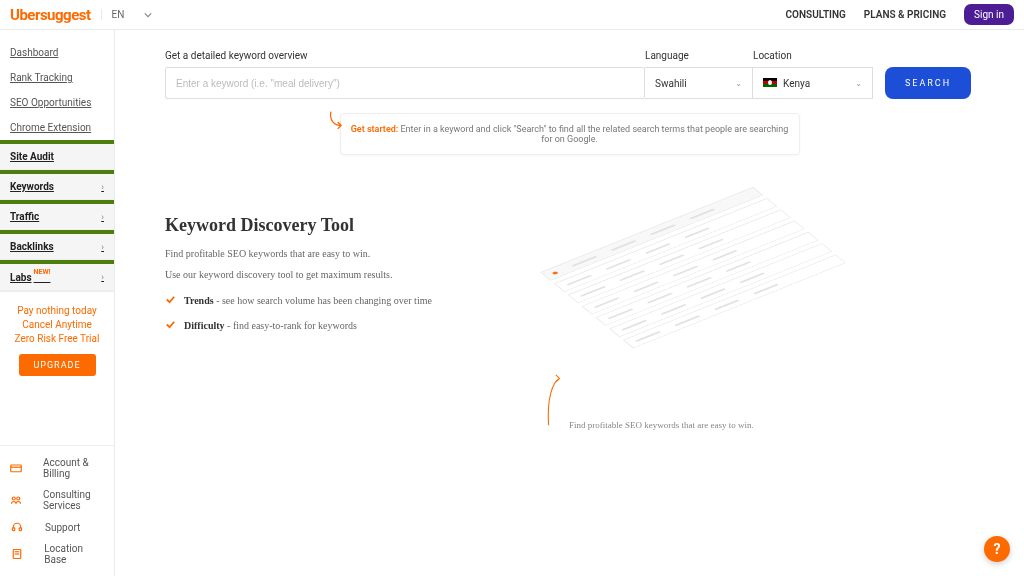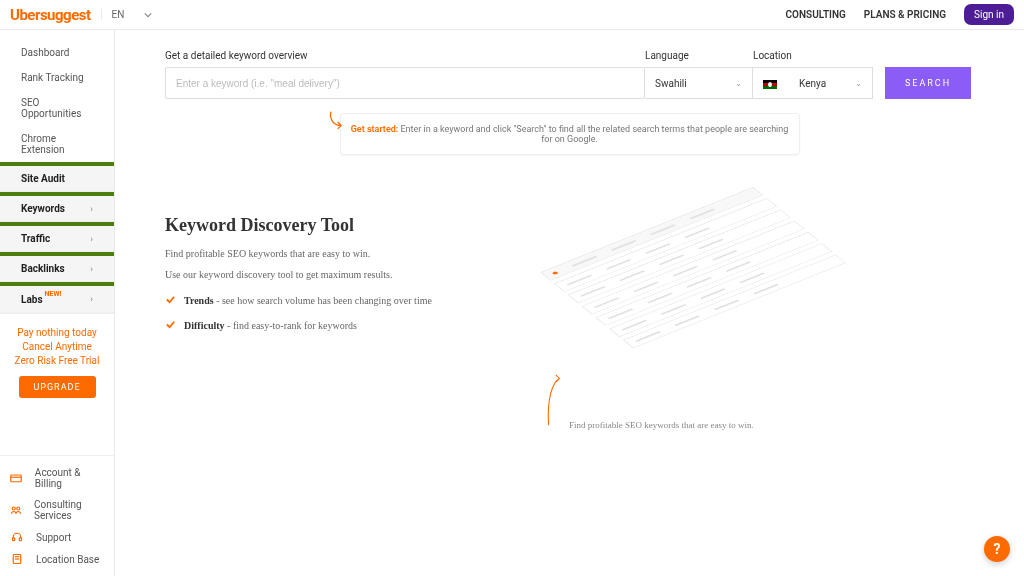--- a/index.html
+++ b/index.html
@@ -14,52 +14,52 @@
 .header-right { display: flex; align-items: center; gap: 18px; }
 .hlink { font-size: 10px; font-weight: 600; color: #333; cursor: pointer; }
 .signin-btn { background: #4c1d95; color: #fff; padding: 5px 10px; border-radius: 7px; font-size: 10px; cursor: pointer; }
 
 
 .shell { display: flex; height: calc(576px - 30px); }
 .sidebar { width: 115px; border-right: 1px solid #eaeaea; display: flex; flex-direction: column; justify-content: space-between; padding-top: 10px; }
 .main { flex: 1; padding: 20px 50px 0 50px; position: relative; }
 
 
-.nav-item { padding: 7px 21px; font-size: 10px; color: #555; cursor: pointer; display: flex; align-items: center; justify-content: space-between; }
+.nav-item { padding: 7px 10px; font-size: 10px; color: #555; cursor: pointer; display: flex; align-items: center; justify-content: space-between; text-decoration: underline; }
 .nav-item.head { font-weight: 700; color: #222; background: #f5f5f5; border-top: 4px solid #4d7c0f; border-bottom: 1px solid #eee; }
 .nav-item.head .chev { color: #999; }
 .new-tag { color: #fd6a00; font-size: 7px; font-weight: 700; margin-left: 2px; position: relative; top: -3px; }
 .chev { font-size: 9px; }
 
 
 .trial-box { text-align: center; padding: 12px 6px; border-top: 1px solid #eee; }
 .trial-title { font-weight: 700; font-size: 11px; color: #222; line-height: 1.3; margin-bottom: 4px; }
 .trial-line { color: #fd6a00; font-size: 10px; line-height: 1.4; }
 .upgrade-btn { margin: 8px auto 0; background: #fd6a00; color: #fff; font-size: 9px; letter-spacing: 1px; padding: 6px 0; width: 77px; border-radius: 3px; cursor: pointer; }
 
 
 .sfooter { border-top: 1px solid #eee; padding: 6px 0; }
-.srow { display: flex; align-items: center; gap: 12px; padding: 5px 10px; font-size: 10px; color: #555; cursor: pointer; }
+.srow { display: flex; align-items: center; gap: 21px; padding: 5px 10px; font-size: 10px; color: #555; cursor: pointer; }
 .srow .ic { width: 14px; display: flex; justify-content: center; color: #fd6a00; }
 .srow .ic svg { width: 12px; height: 12px; stroke: #fd6a00; fill: none; stroke-width: 1.6; }
 
 
 .search-labels { display: flex; font-size: 10px; color: #333; margin-bottom: 6px; }
 .lb-kw { flex: 0 0 480px; }
 .lb-lang { flex: 0 0 108px; }
 .lb-loc { flex: 0 0 120px; }
 .search-row { display: flex; gap: 0; height: 32px; }
 .kw-input { flex: 0 0 480px; border: 1px solid #ddd; border-radius: 2px; padding: 0 10px; font-size: 10px; color: #333; outline: none; }
 .kw-input::placeholder { color: #bbb; }
 .sel { flex: 0 0 108px; border: 1px solid #ddd; border-left: none; display: flex; align-items: center; justify-content: space-between; padding: 0 10px; font-size: 10px; cursor: pointer; background: #fff; }
 .sel.loc { flex: 0 0 120px; gap: 6px; }
 .sel .chev { color: #999; font-size: 8px; }
 .flag { width: 14px; height: 9px; background: linear-gradient(to bottom, #000 0 33%, #bb0202 33% 66%, #006400 66% 100%); display: inline-block; position: relative; }
 .flag::before { content:""; position:absolute; top:2px; left:5px; width:4px; height:5px; background:#fff; border-radius:50% 50% 50% 50%; }
-.search-btn { flex: 0 0 86px; margin-left: 12px; background: #8b5cf6; color: #fff; font-size: 9px; letter-spacing: 2px; display: flex; align-items: center; justify-content: center; cursor: pointer; border-radius: 0; }
+.search-btn { flex: 0 0 86px; margin-left: 12px; background: #1d4ed8; color: #fff; font-size: 9px; letter-spacing: 2px; display: flex; align-items: center; justify-content: center; cursor: pointer; border-radius: 8px; }
 
 
 .tip { margin: 14px auto 0; width: 460px; background: #fff; border: 1px solid #eee; border-radius: 4px; padding: 10px 4px; font-size: 9px; color: #777; text-align: center; box-shadow: 0 1px 3px rgba(0,0,0,0.04); position: relative; }
 .tip b { color: #fd6a00; font-weight: 600; }
 .tip-arrow { position: absolute; left: -14px; top: -4px; }
 .tip-arrow svg { width: 18px; height: 24px; stroke: #fd6a00; fill: none; stroke-width: 1.5; }
 
 
 .disc { margin-top: 60px; display: flex; gap: 50px; font-family: Liberation Serif, serif; }
 .disc-left { width: 340px; }
@@ -193,21 +193,21 @@
       <div class="lb-lang">Language</div>
       <div class="lb-loc">Location</div>
     </div>
     <div class="search-row">
       <input class="kw-input" placeholder="Enter a keyword (i.e. &quot;meal delivery&quot;)" style="">
       <div class="sel">
         <span>Swahili</span>
         <span class="chev">⌄</span>
       </div>
       <div class="sel loc">
-        <span style="display:flex;align-items:flex-end;gap:22px">
+        <span style="display:flex;align-items:flex-start;gap:6px">
           <span class="flag"></span>
           <span>Kenya</span>
         </span>
         <span class="chev">⌄</span>
       </div>
       <div class="search-btn">SEARCH</div>
     </div>
 
     <div class="tip">
       <span class="tip-arrow"><svg viewBox="0 0 20 28">

